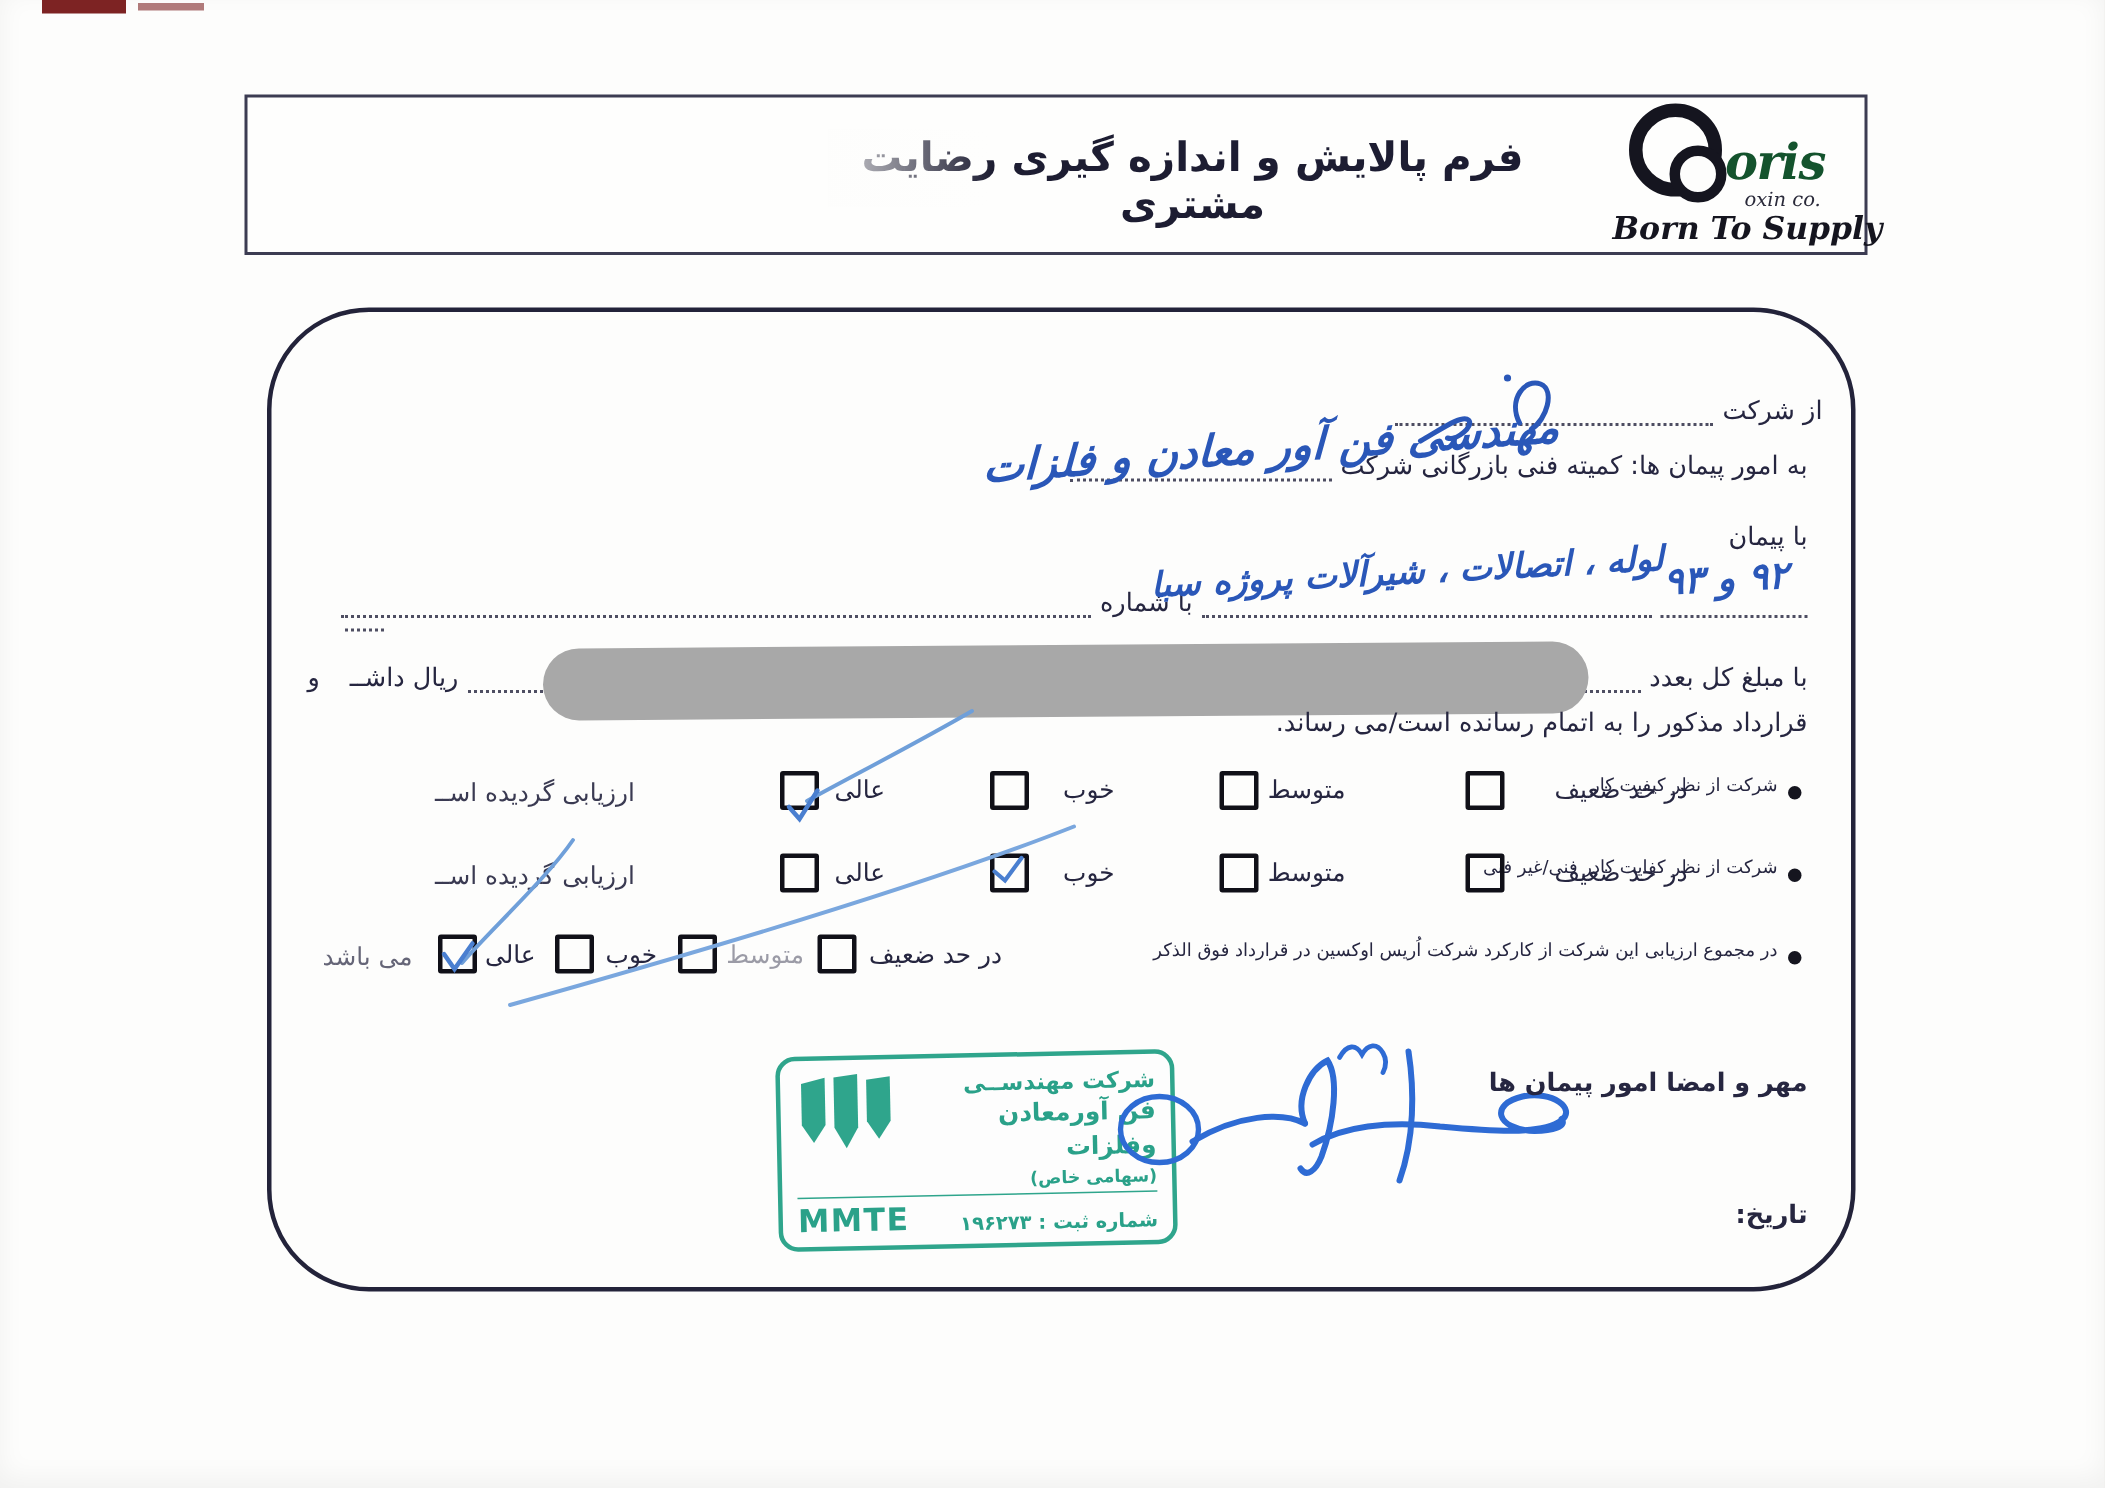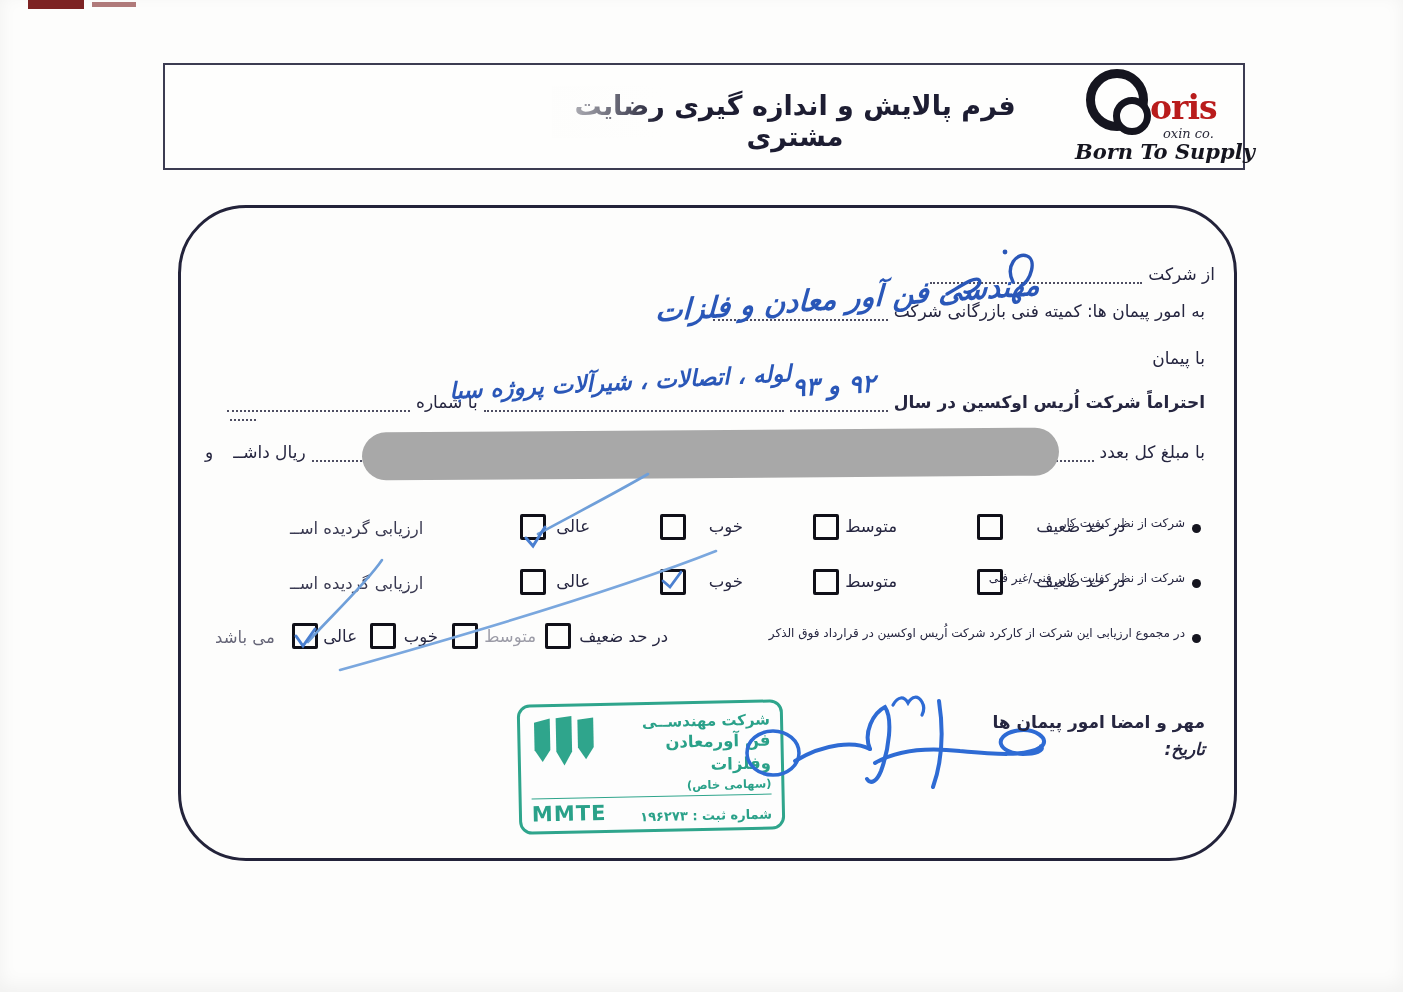--- a/index.html
+++ b/index.html
@@ -13,21 +13,21 @@
               border:2px solid #3c3c52;background:#fefefd;}
   .title{position:absolute;left:560px;top:90px;width:470px;text-align:center;
          font-size:27px;font-weight:bold;letter-spacing:.5px;color:#1d1d32;}
   .title-fade{position:absolute;left:552px;top:86px;width:110px;height:52px;
               background:linear-gradient(to left,rgba(253,253,252,0),rgba(253,253,252,.8));}
   .logo-ring-outer{position:absolute;left:1086px;top:69px;width:44px;height:44px;
                    border:9px solid #15151f;border-radius:50%;}
   .logo-ring-inner{position:absolute;left:1113px;top:97px;width:24px;height:24px;
                    border:7px solid #15151f;border-radius:50%;background:#fdfdfc;}
   .logo-word{position:absolute;left:1150px;top:88px;font-family:"DejaVu Serif",serif;
-             font-weight:bold;font-size:33px;color:#b91c1c;letter-spacing:-1px;}
+             font-weight:bold;font-size:33px;color:#14532d;letter-spacing:-1px;font-style:italic;}
   .logo-sub{position:absolute;left:1163px;top:126px;font-family:"DejaVu Serif",serif;
             font-style:italic;font-size:13px;color:#2a2a3a;}
   .logo-tagline{position:absolute;left:1075px;top:139px;width:168px;text-align:center;
                 font-family:"DejaVu Serif",serif;font-style:italic;font-weight:bold;
                 font-size:21px;color:#15151f;white-space:nowrap;}
   .red-mark{position:absolute;left:28px;top:0;width:56px;height:9px;background:#7d2323;}
   .red-mark2{position:absolute;left:92px;top:2px;width:44px;height:5px;background:#b07a7a;}
   
   .form-box{position:absolute;left:178px;top:205px;width:1053px;height:650px;
             border:3px solid #23233a;border-radius:68px;}
@@ -97,40 +97,42 @@
     <span>به امور پیمان ها: کمیته فنی بازرگانی شرکت</span>
     <span class="leader" style="width:175px;"></span>
   </div>
   <div class="hand fa abs" style="left:655px;top:281px;font-size:29px;transform:rotate(-4deg) skewX(-6deg);">مهندسی فن آور معادن و فلزات</div>
 
   <div class="line fa" style="right:198px;top:348px;">
     <span>با پیمان</span>
   </div>
 
   <div class="line fa" style="right:198px;top:392px;width:978px;">
-    <span style="font-weight:bold;">احتراماً شرکت اُریس اوکسین در سال</span>
     <span class="leader" style="width:98px;position:relative;">
       <span class="hand abs" style="left:2px;top:-24px;font-size:25px;transform:rotate(-3deg);">۹۲ و ۹۳</span>
     </span>
     <span class="leader" style="width:300px;position:relative;">
       <span class="hand abs" style="right:-8px;top:-26px;font-size:23px;transform:rotate(-3deg);">لوله ، اتصالات ، شیرآلات پروژه سبا</span>
     </span>
     <span>با شماره</span>
     <span class="leader" style="flex:1;min-width:40px;"></span>
   </div>
   <span class="leader abs" style="left:230px;top:404px;width:26px;"></span>
 
   <div class="line fa" style="right:198px;top:442px;width:1000px;">
     <span>با مبلغ کل بعدد</span>
     <span class="leader" style="flex:1;"></span>
     <span>ریال داشــ</span>
     <span style="margin-right:14px;">و</span>
   </div>
   <div class="pill"></div>
 
+  <div class="line fa" style="right:198px;top:472px;">
+    <span>قرارداد مذکور را به اتمام رسانده است/می رساند.</span>
+  </div>
 
   <div class="bullet" style="left:1192px;top:524px;"></div>
   <div class="rlabel fa" style="right:218px;top:516px;">شرکت از نظر کیفیت کار</div>
   <div class="opt fa" style="right:278px;top:517px;">در حد ضعیف</div>
   <div class="cbox" style="left:977px;top:514px;"></div>
   <div class="opt fa" style="right:506px;top:517px;">متوسط</div>
   <div class="cbox" style="left:813px;top:514px;"></div>
   <div class="opt fa" style="right:660px;top:517px;">خوب</div>
   <div class="cbox" style="left:660px;top:514px;"></div>
   <div class="opt fa" style="right:813px;top:517px;">عالی</div>
@@ -194,15 +196,15 @@
       <ellipse cx="38" cy="70" rx="26" ry="22" stroke-width="3.6"></ellipse>
       <path d="M60 78 C90 60 120 58 135 66"></path>
       <path d="M135 66 C128 50 138 30 150 24 C158 36 154 66 146 88 C142 98 136 102 132 96"></path>
       <path d="M140 80 C160 68 190 64 225 68 C258 71 292 74 306 64 C316 56 300 44 280 48 C258 53 262 70 288 71 C300 71 310 68 306 63"></path>
       <path d="M204 18 C208 44 208 76 198 104"></path>
       <path d="M158 22 c5,-9 11,-9 15,-2 c4,-7 10,-8 14,-1 c3,5 2,9 0,13" stroke-width="3.2"></path>
     </g>
   </svg>
 
   <div class="footer-label fa" style="right:198px;top:712px;">مهر و امضا امور پیمان ها</div>
-  <div class="footer-label fa" style="right:198px;top:739px;font-style:italic;">تاریخ:</div>
+  <div class="footer-label fa" style="right:198px;top:800px;">تاریخ:</div>
 
 </div>
 
 </body></html>

